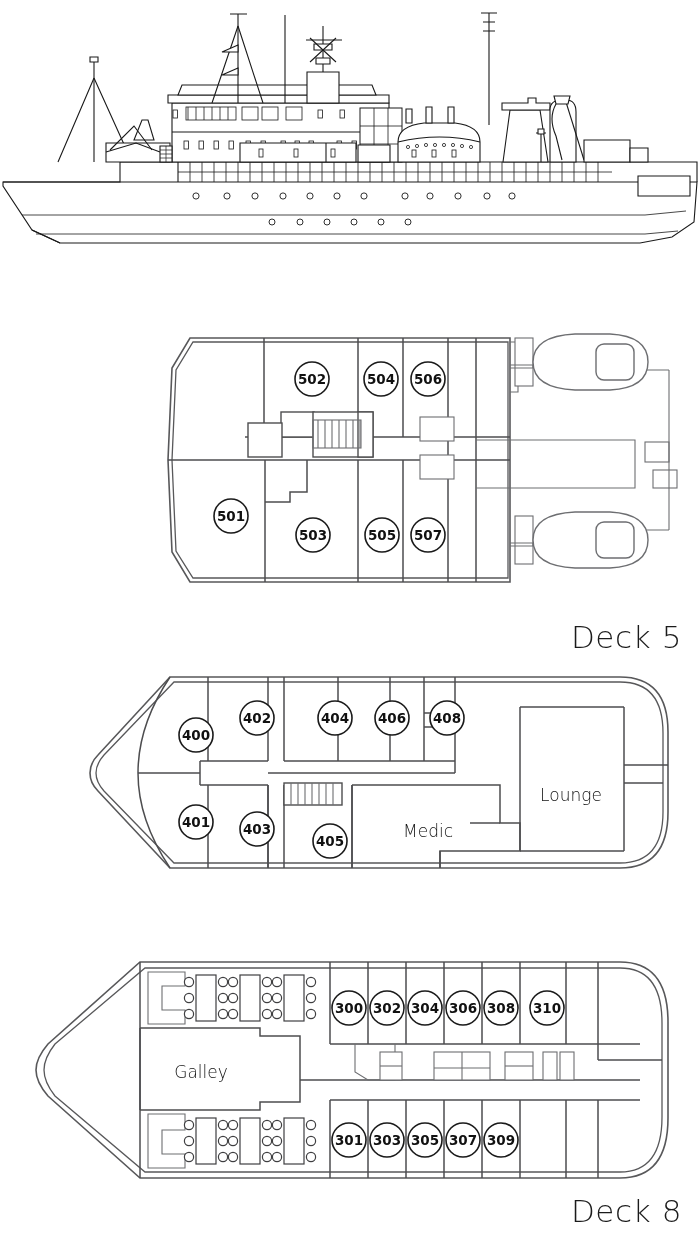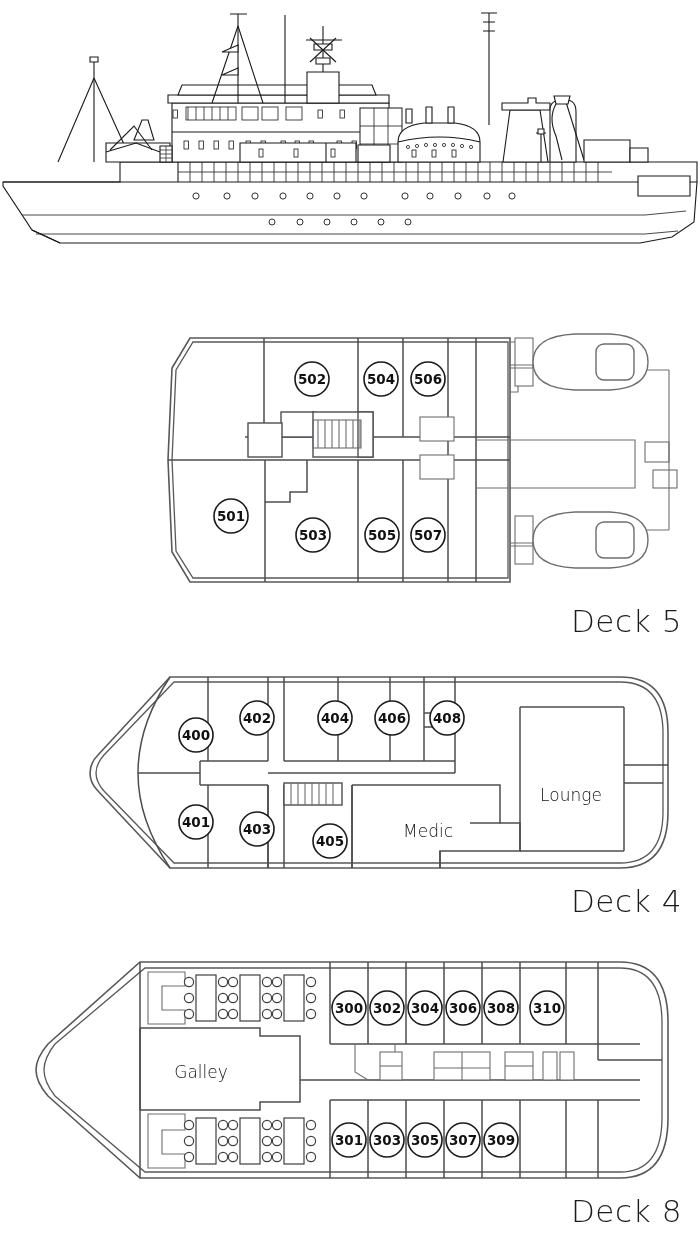--- a/index.html
+++ b/index.html
@@ -36,21 +36,21 @@
   .deck-title {
     position: absolute;
     right: 18px;
     font-family: "DejaVu Sans", "Liberation Sans", sans-serif;
     font-size: 31px;
     font-weight: 300;
     letter-spacing: 0.6px;
     color: #1b1b1b;
     white-space: nowrap;
   }
-  #deck5-title { top: 283px; }
+  #deck5-title { top: 299px; }
   #deck4-title { top: 218px; }
   #deck3-title { top: 243px; }
 
   
   .hull-outer { fill: #ffffff; stroke: #58585a; stroke-width: 1.6; }
   .hull-inner { fill: none;    stroke: #58585a; stroke-width: 1.3; }
   .wall       { fill: none;    stroke: #4d4d4f; stroke-width: 1.5; }
   .wall-thin  { fill: none;    stroke: #6d6e71; stroke-width: 1.1; }
   .room       { fill: #ffffff; stroke: #4d4d4f; stroke-width: 1.4; }
   .room-thin  { fill: #ffffff; stroke: #6d6e71; stroke-width: 1.1; }
@@ -477,21 +477,20 @@
           <circle class="cab-circle" cx="392" cy="53" r="17"></circle>
           <text class="cab-text" x="392" y="53">406</text>
         </g>
         <g>
           <circle class="cab-circle" cx="447" cy="53" r="17"></circle>
           <text class="cab-text" x="447" y="53">408</text>
         </g>
       </g>
     </svg>
 
-    <div class="deck-title" id="deck4-title">Deck 4</div>
   </div>
 
   <div class="block" id="deck3-block">
     <svg width="700" height="300" viewBox="0 0 700 300">
 
       <g>
         <path class="hull-outer" d="M140,12 L620,12 Q668,12 668,72 L668,168 Q668,228 620,228 L140,228 L48,146 Q36,132 36,120 Q36,108 48,94 Z"></path>
         <path class="hull-inner" d="M145,18 L620,18 Q662,18 662,73 L662,167 Q662,222 620,222 L145,222 L55,146 Q44,132 44,120 Q44,108 55,94 Z"></path>
       </g>
 

